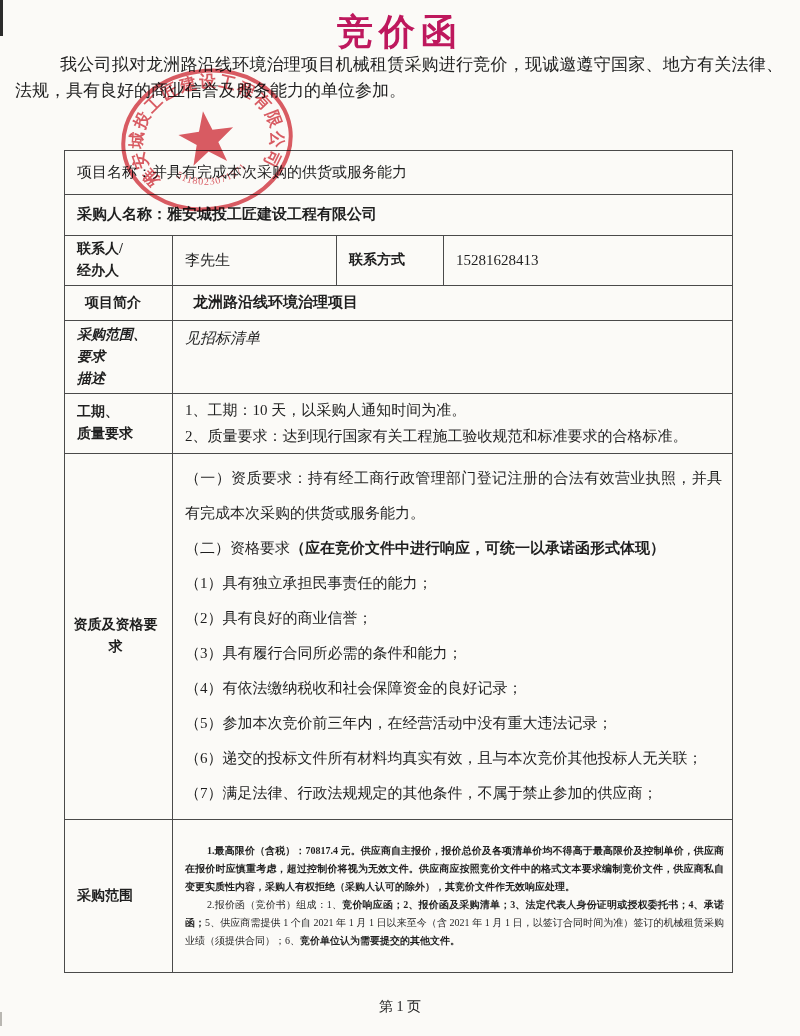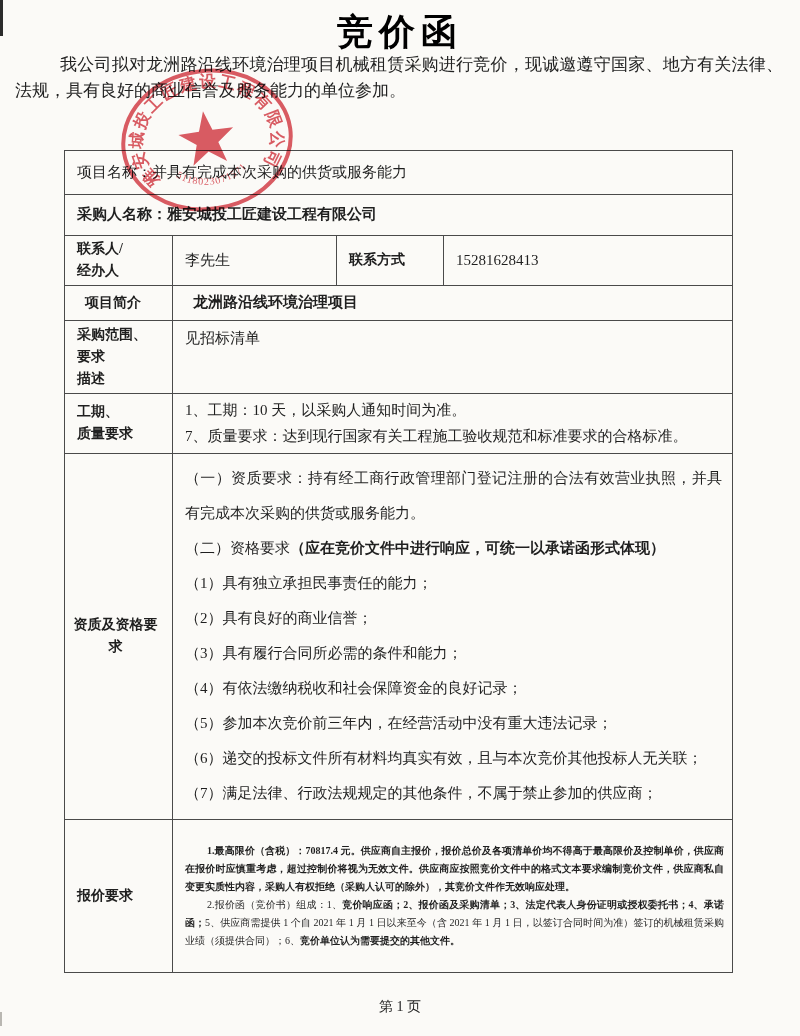--- a/index.html
+++ b/index.html
@@ -13,21 +13,21 @@
     overflow:hidden;
   }
   
   .edge-mark{position:absolute;left:0;top:0;width:3px;height:36px;background:#2b2b2b;}
   .edge-mark2{position:absolute;left:0;top:1012px;width:2px;height:14px;background:#b9b7b2;}
 
   .doc-title{
     position:absolute;top:8px;left:0;right:0;
     text-align:center;
     font-size:36px;font-weight:bold;letter-spacing:6px;
-    color:#000000;
+    color:#be185d;
   }
   .intro{
     position:absolute;top:52px;left:15px;right:17px;
     font-size:17px;line-height:26px;
     text-align:justify;
     text-indent:45px;
     color:#222;
   }
 
   table.main{
@@ -48,21 +48,21 @@
     padding:2px 2px 2px 7px;
     white-space:pre-line;
     word-break:keep-all;
     line-height:22px;
   }
   td.lbl.center{text-align:center;padding-left:2px;}
   tr.r1 td{height:38px;}
   tr.r2 td{height:35px;}
   tr.r3 td{height:34px;}
   tr.r4 td{height:30px;padding-left:20px;}
-  tr.r5 td{height:59px;}
+  tr.r5 td{height:59px;font-style:italic;}
   tr.r6 td{height:54px;}
   tr.r7 td{height:354px;}
   tr.r8 td{height:47px;}
   tr.r9 td{height:145px;}
   .bold{font-weight:bold;}
   .b{font-weight:bold;}
   .fullrow{padding-left:7px;}
   .duration-line{line-height:26px;}
   .qual-cell{vertical-align:top;padding-top:10px;}
   .qual-item{line-height:35px;text-align:justify;padding-right:2px;}
@@ -118,40 +118,40 @@
     </tr>
     <tr class="r5">
       <td class="lbl">采购范围、要求
 描述</td>
       <td colspan="3" style="vertical-align:top;padding-top:8px">见招标清单</td>
     </tr>
     <tr class="r6">
       <td class="lbl">工期、质量要求</td>
       <td colspan="3">
         <div class="duration-line">1、工期：10 天，以采购人通知时间为准。</div>
-        <div class="duration-line">7、质量要求：达到现行国家有关工程施工验收规范和标准要求的合格标准。</div>
+        <div class="duration-line">2、质量要求：达到现行国家有关工程施工验收规范和标准要求的合格标准。</div>
       </td>
     </tr>
     <tr class="r7">
       <td class="lbl center">资质及资格要
 求</td>
       <td colspan="3" class="qual-cell">
         <div class="qual-item"><span>（一）资质要求：持有经工商行政管理部门登记注册的合法有效营业执照，并具有完成本次采购的供货或服务能力。</span></div>
         <div class="qual-item"><span>（二）资格要求</span><span class="b">（应在竞价文件中进行响应，可统一以承诺函形式体现）</span></div>
         <div class="qual-item"><span>（1）具有独立承担民事责任的能力；</span></div>
         <div class="qual-item"><span>（2）具有良好的商业信誉；</span></div>
         <div class="qual-item"><span>（3）具有履行合同所必需的条件和能力；</span></div>
         <div class="qual-item"><span>（4）有依法缴纳税收和社会保障资金的良好记录；</span></div>
         <div class="qual-item"><span>（5）参加本次竞价前三年内，在经营活动中没有重大违法记录；</span></div>
         <div class="qual-item"><span>（6）递交的投标文件所有材料均真实有效，且与本次竞价其他投标人无关联；</span></div>
         <div class="qual-item"><span>（7）满足法律、行政法规规定的其他条件，不属于禁止参加的供应商；</span></div>
       </td>
     </tr>
     <tr class="r9">
-      <td class="lbl">报价要求</td>
+      <td class="lbl">采购范围</td>
       <td colspan="3" class="quote-cell">
         <p class="quote-para"><span class="b">1.最高限价（含税）：70817.4 元。供应商自主报价，报价总价及各项清单价均不得高于最高限价及控制单价，供应商在报价时应慎重考虑，超过控制价将视为无效文件。供应商应按照竞价文件中的格式文本要求编制竞价文件，供应商私自变更实质性内容，采购人有权拒绝（采购人认可的除外），其竞价文件作无效响应处理。</span></p>
         <p class="quote-para"><span>2.报价函（竞价书）组成：1、</span><span class="b">竞价响应函；2、报价函及采购清单；3、法定代表人身份证明或授权委托书；4、承诺函；</span><span>5、供应商需提供 1 个自 2021 年 1 月 1 日以来至今（含 2021 年 1 月 1 日，以签订合同时间为准）签订的机械租赁采购业绩（须提供合同）；6、</span><span class="b">竞价单位认为需要提交的其他文件。</span></p>
       </td>
     </tr>
   </tbody>
     </table>
 
   <svg class="stamp" viewBox="0 0 190 152">
     <g transform="rotate(-8 95 76)" stroke="none">

